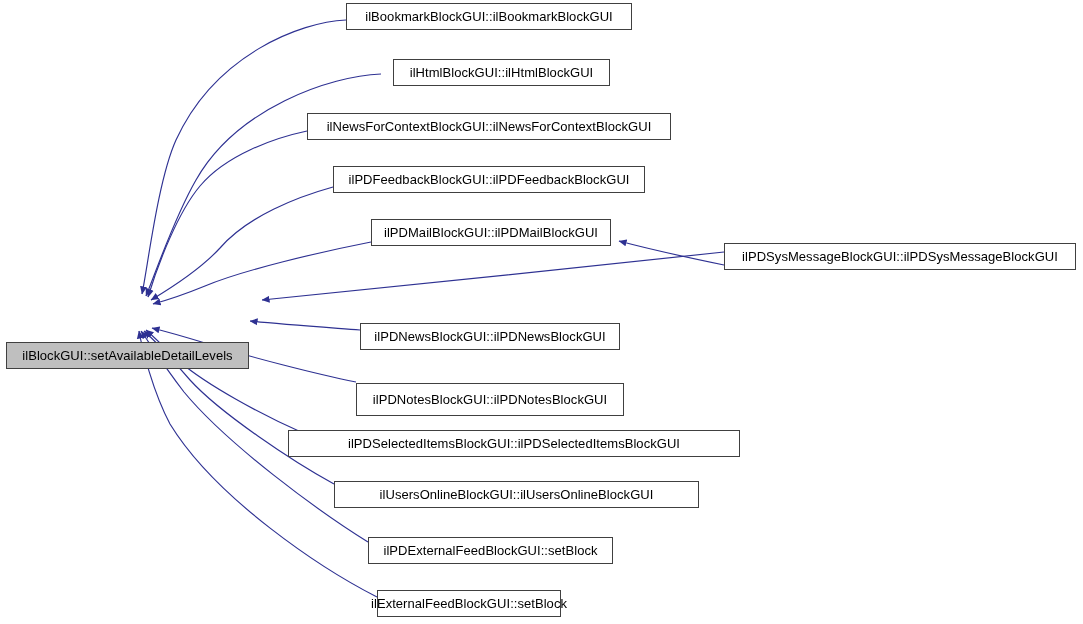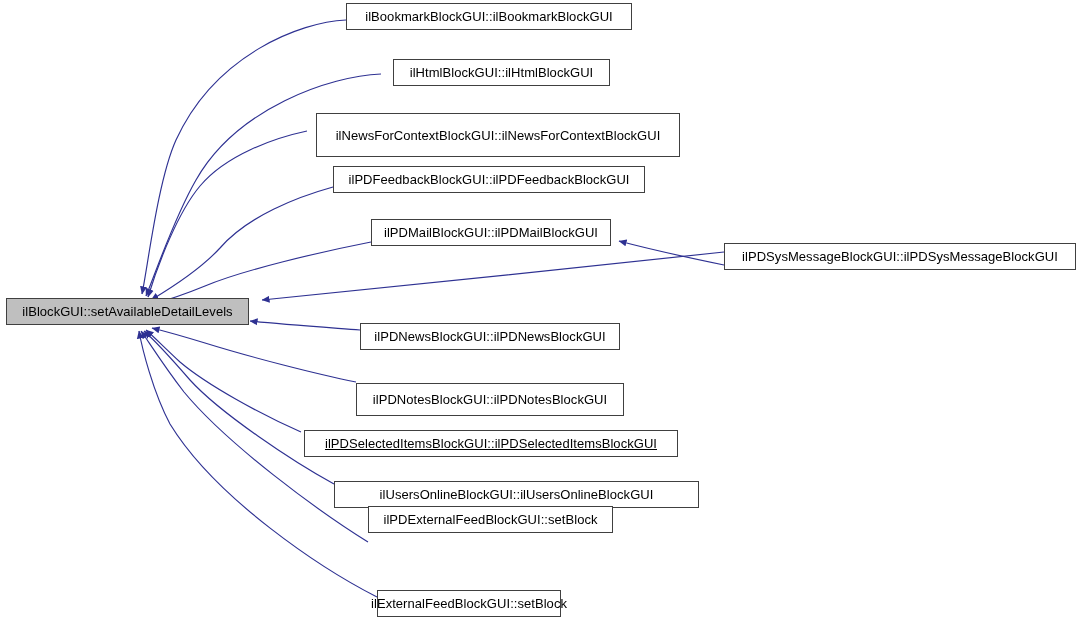--- a/index.html
+++ b/index.html
@@ -35,20 +35,21 @@
     color: #000000;
     font-size: 13px;
     line-height: 1;
     white-space: nowrap;
     letter-spacing: 0.05px;
     z-index: 2;
   }
   .node.root {
     background: #bfbfbf;
     border: 1px solid #404040;
+    margin-top: 44px;
   }
   .node-label {
     display: block;
     padding: 0 6px;
   }
 </style>
 </head>
 <body>
 
 <div id="graph">
@@ -79,21 +80,21 @@
   </div>
 
   <div class="node" style="left:346px; top:3px; width:286px; height:27px;">
     <span class="node-label">ilBookmarkBlockGUI::ilBookmarkBlockGUI</span>
   </div>
 
   <div class="node" style="left:381px; top:59px; width:217px; height:27px;margin-left:12px;">
     <span class="node-label">ilHtmlBlockGUI::ilHtmlBlockGUI</span>
   </div>
 
-  <div class="node" style="left:316px; top:113px; width:364px; height:44px;">
+  <div class="node" style="left:307px; top:113px; width:364px; height:27px;">
     <span class="node-label">ilNewsForContextBlockGUI::ilNewsForContextBlockGUI</span>
   </div>
 
   <div class="node" style="left:333px; top:166px; width:312px; height:27px;">
     <span class="node-label">ilPDFeedbackBlockGUI::ilPDFeedbackBlockGUI</span>
   </div>
 
   <div class="node" style="left:371px; top:219px; width:240px; height:27px;">
     <span class="node-label">ilPDMailBlockGUI::ilPDMailBlockGUI</span>
   </div>
@@ -103,29 +104,29 @@
   </div>
 
   <div class="node" style="left:360px; top:323px; width:260px; height:27px;">
     <span class="node-label">ilPDNewsBlockGUI::ilPDNewsBlockGUI</span>
   </div>
 
   <div class="node" style="left:356px; top:383px; width:268px; height:33px;">
     <span class="node-label">ilPDNotesBlockGUI::ilPDNotesBlockGUI</span>
   </div>
 
-  <div class="node" style="left:304px; top:430px; width:374px; height:27px;text-decoration:underline;">
+  <div class="node" style="left:288px; top:430px; width:452px; height:27px;">
     <span class="node-label">ilPDSelectedItemsBlockGUI::ilPDSelectedItemsBlockGUI</span>
   </div>
 
   <div class="node" style="left:334px; top:481px; width:365px; height:27px;">
     <span class="node-label">ilUsersOnlineBlockGUI::ilUsersOnlineBlockGUI</span>
   </div>
 
-  <div class="node" style="left:368px; top:506px; width:245px; height:27px;">
+  <div class="node" style="left:368px; top:537px; width:245px; height:27px;">
     <span class="node-label">ilPDExternalFeedBlockGUI::setBlock</span>
   </div>
 
   <div class="node" style="left:377px; top:590px; width:184px; height:27px;">
     <span class="node-label">ilExternalFeedBlockGUI::setBlock</span>
   </div>
 
 </div>
 
 </body></html>

